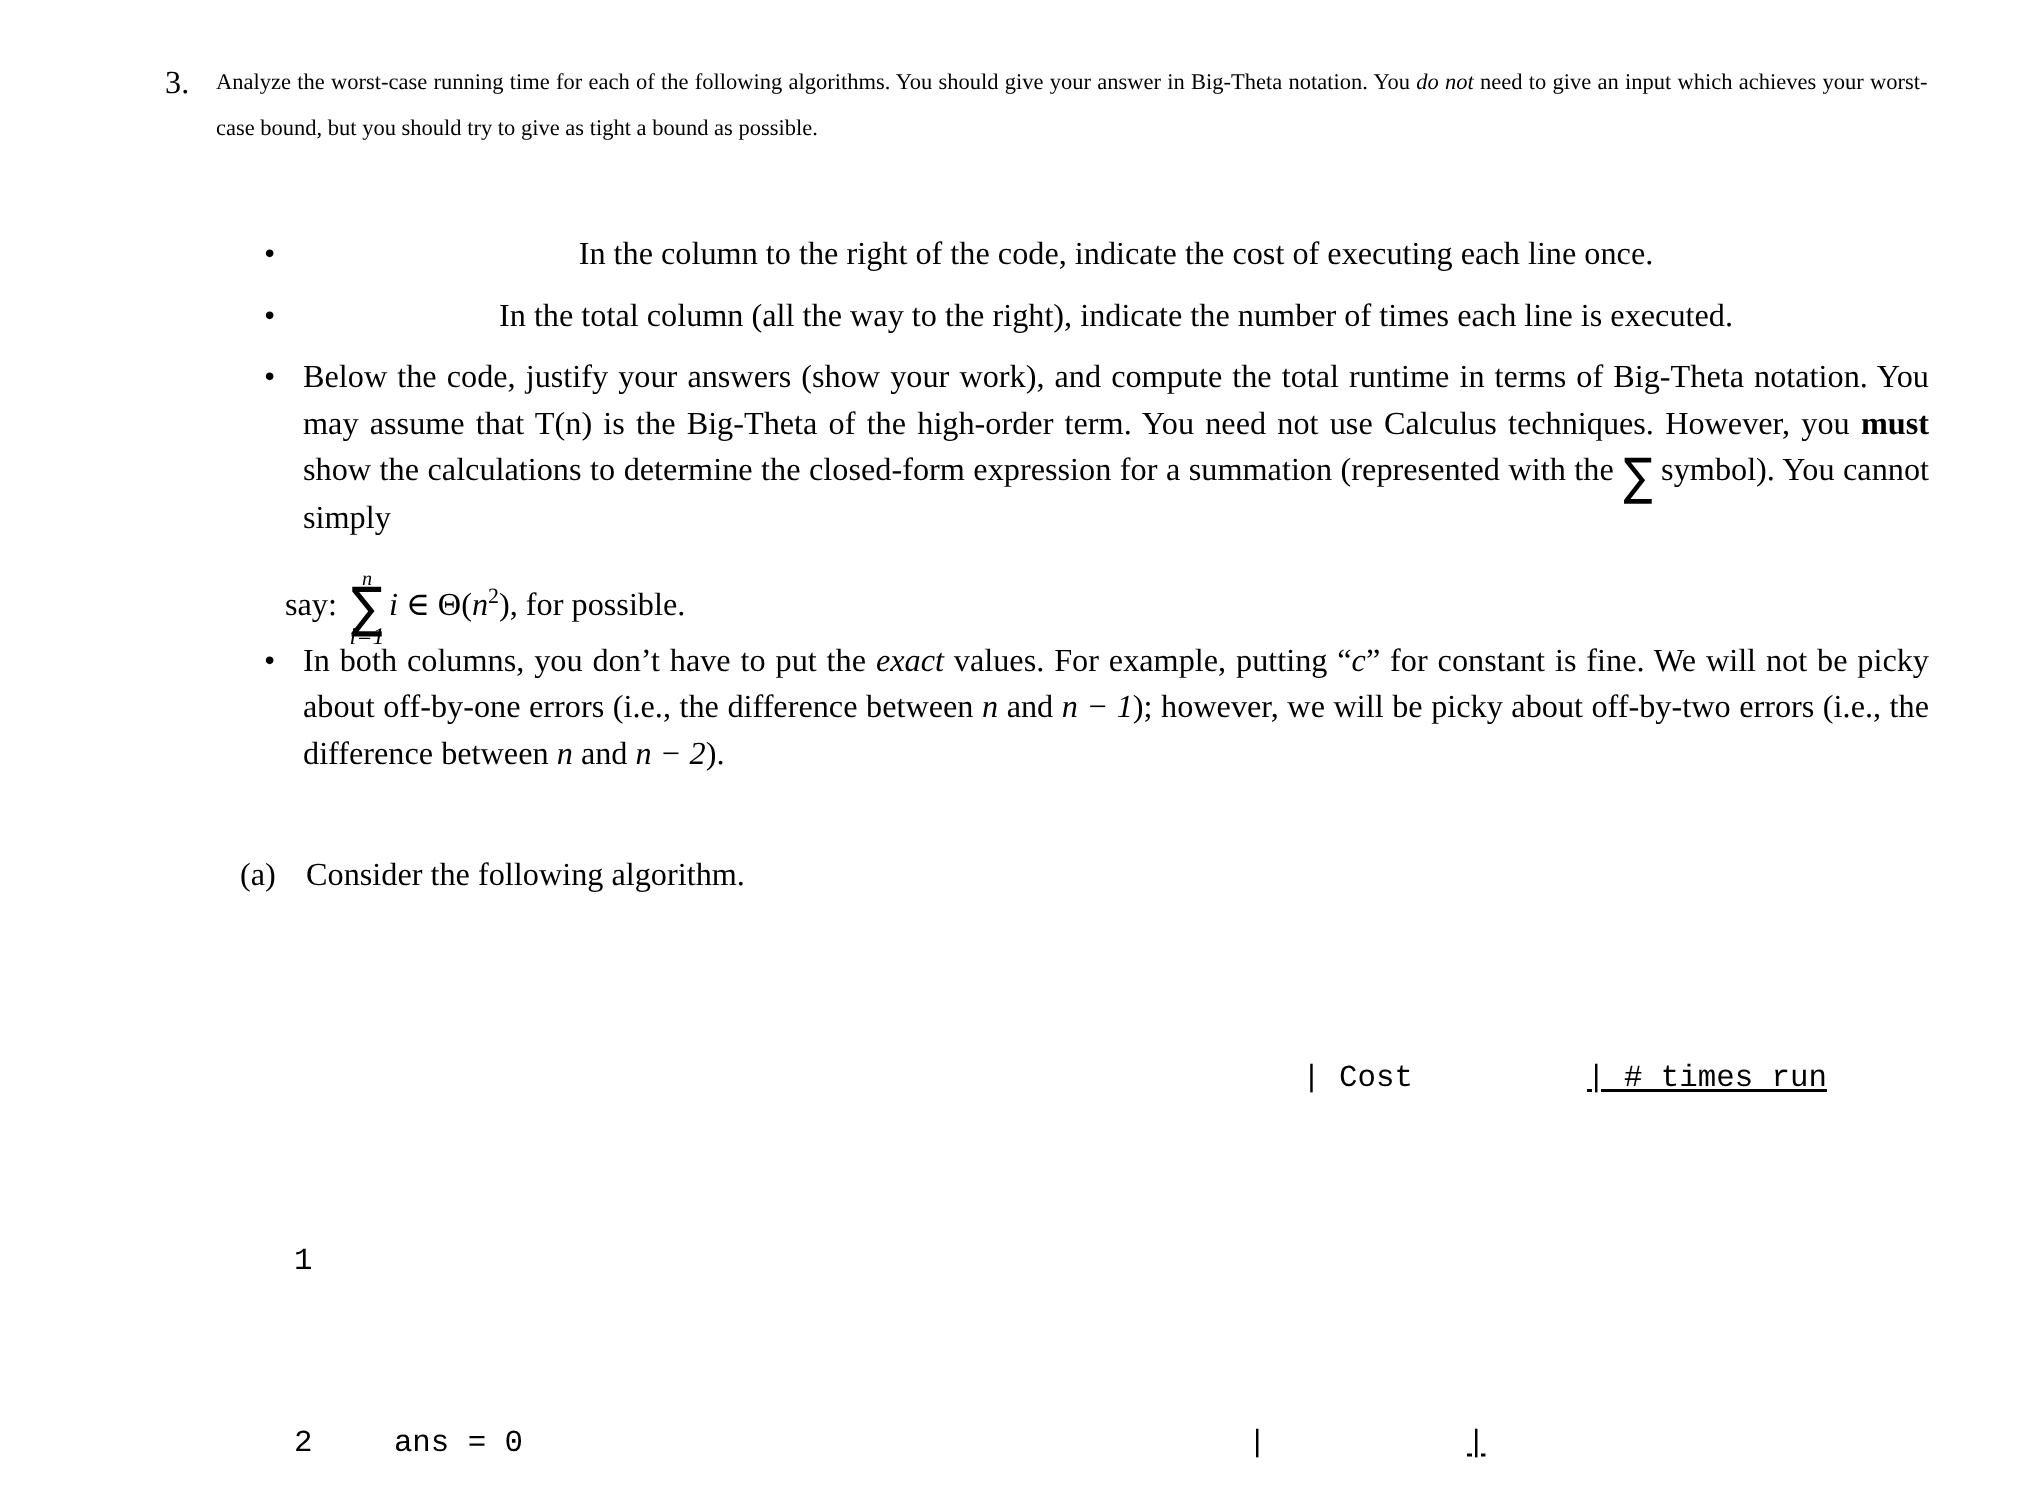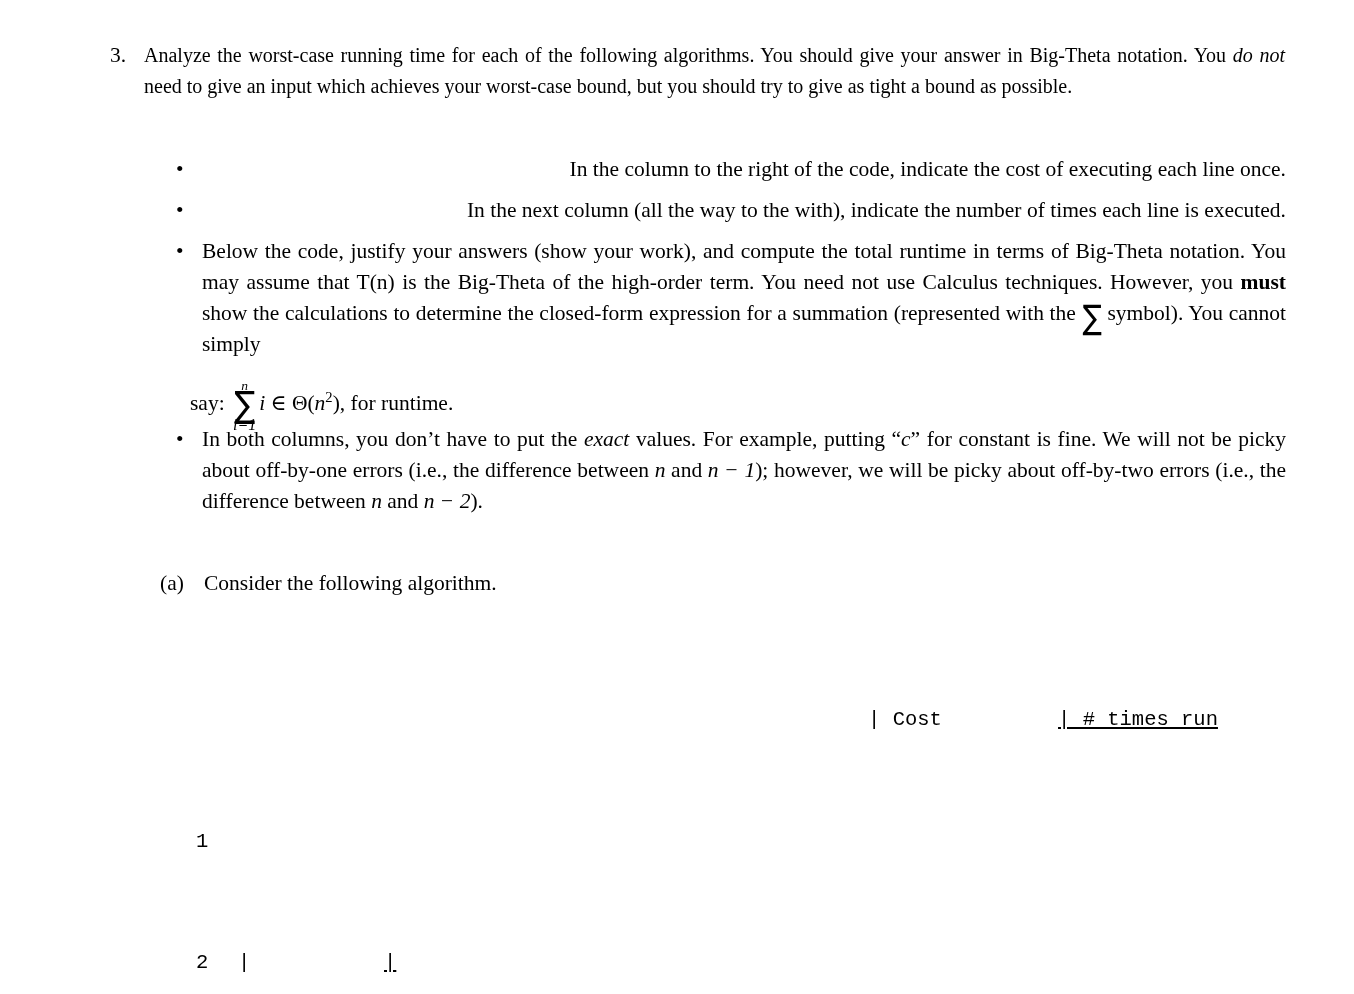--- a/index.html
+++ b/index.html
@@ -35,21 +35,21 @@
   }
   .problem-num {
     width: 34px;
     flex: 0 0 34px;
     font-size: 21.5px;
     line-height: 31px;
     text-align: left;
   }
   .problem-body {
     flex: 1 1 auto;
-    font-size: 20px;
+    font-size: 15px;
     line-height: 31px;
     text-align: justify;
     text-justify: inter-word;
     hyphens: none;
   }
 
   
   .bullets {
     position: absolute;
     left: 176px;
@@ -68,21 +68,21 @@
     line-height: 31px;
     text-align: left;
   }
   .bullet-text {
     flex: 1 1 auto;
     font-size: 21.5px;
     line-height: 31px;
     text-align: justify;
     text-justify: inter-word;
   }
-  .bullet-text.nojust { text-align: right; }
+  .bullet-text.nojust { text-align: center; }
 
   
   .mi { font-style: italic; font-family: "Liberation Serif", serif; }
   .mathfn { }
   sup.exp { font-size: 0.68em; vertical-align: super; line-height: 0; }
 
   .bigsigma-inline {
     display: inline-block;
     font-size: 30px;
     line-height: 0.72;
@@ -206,35 +206,35 @@
 
   <div class="bullets">
 
     <div class="bullet-item">
       <div class="bullet-dot">•</div>
       <div class="bullet-text nojust">In the column to the right of the code, indicate the cost of executing each line once.</div>
     </div>
 
     <div class="bullet-item">
       <div class="bullet-dot">•</div>
-      <div class="bullet-text nojust">In the next column (all the way to the with), indicate the number of times each line is executed.</div>
+      <div class="bullet-text nojust">In the total column (all the way to the right), indicate the number of times each line is executed.</div>
     </div>
 
     <div class="bullet-item">
       <div class="bullet-dot">•</div>
       <div class="bullet-text"><span>Below the code, justify your answers (show your work), and compute the total runtime in terms of Big-Theta notation.  You may assume that </span><span class="mathfn">T(n)</span><span> is the Big-Theta of the high-order term.  You need not use Calculus techniques.  However, you </span><b>must</b><span> show the calculations to determine the closed-form expression for a summation (represented with the </span><span class="bigsigma-inline">∑</span><span> symbol).  You cannot simply</span></div>
     </div>
 
     <div class="bullet-item" style="margin-top:64px;">
       <div class="bullet-dot">•</div>
       <div class="bullet-text"><span>In both columns, you don’t have to put the </span><span class="mi">exact</span><span> values.  For example, putting “</span><span class="mi">c</span><span>” for constant is fine.  We will not be picky about off-by-one errors (i.e., the difference between </span><span class="mi">n</span><span> and </span><span class="mi">n − 1</span><span>); however, we will be picky about off-by-two errors (i.e., the difference between </span><span class="mi">n</span><span> and </span><span class="mi">n − 2</span><span>).</span></div>
     </div>
   </div>
 
-  <div class="formula-line"><span>say: </span><span class="sum-stack"><span class="lim-top">n</span><span class="sigma-glyph">∑</span><span class="lim-bot">i=1</span></span><span class="mi">i</span><span> ∈ Θ(</span><span class="mi">n</span><sup class="exp">2</sup><span>), for runtime.</span></div>
+  <div class="formula-line"><span>say: </span><span class="sum-stack"><span class="lim-top">n</span><span class="sigma-glyph">∑</span><span class="lim-bot">i=1</span></span><span class="mi">i</span><span> ∈ Θ(</span><span class="mi">n</span><sup class="exp">2</sup><span>), for possible.</span></div>
 
   <div class="subproblem">
     <div class="subproblem-label">(a)</div>
     <div class="subproblem-text">Consider the following algorithm.</div>
   </div>
 
   <div class="listing">
 
     <div class="listing-row header-row">
       <div class="col-lineno"></div>
@@ -244,20 +244,21 @@
     </div>
 
     <div class="listing-row">
       <div class="col-lineno">1</div>
       <div class="col-cost"></div>
       <div class="col-times"></div>
     </div>
 
     <div class="listing-row">
       <div class="col-lineno">2</div>
+      <div class="col-code">  ans = 0</div>
       <div class="col-cost">|</div>
       <div class="col-times">|</div>
     </div>
 
     
 
     
 
     
 

